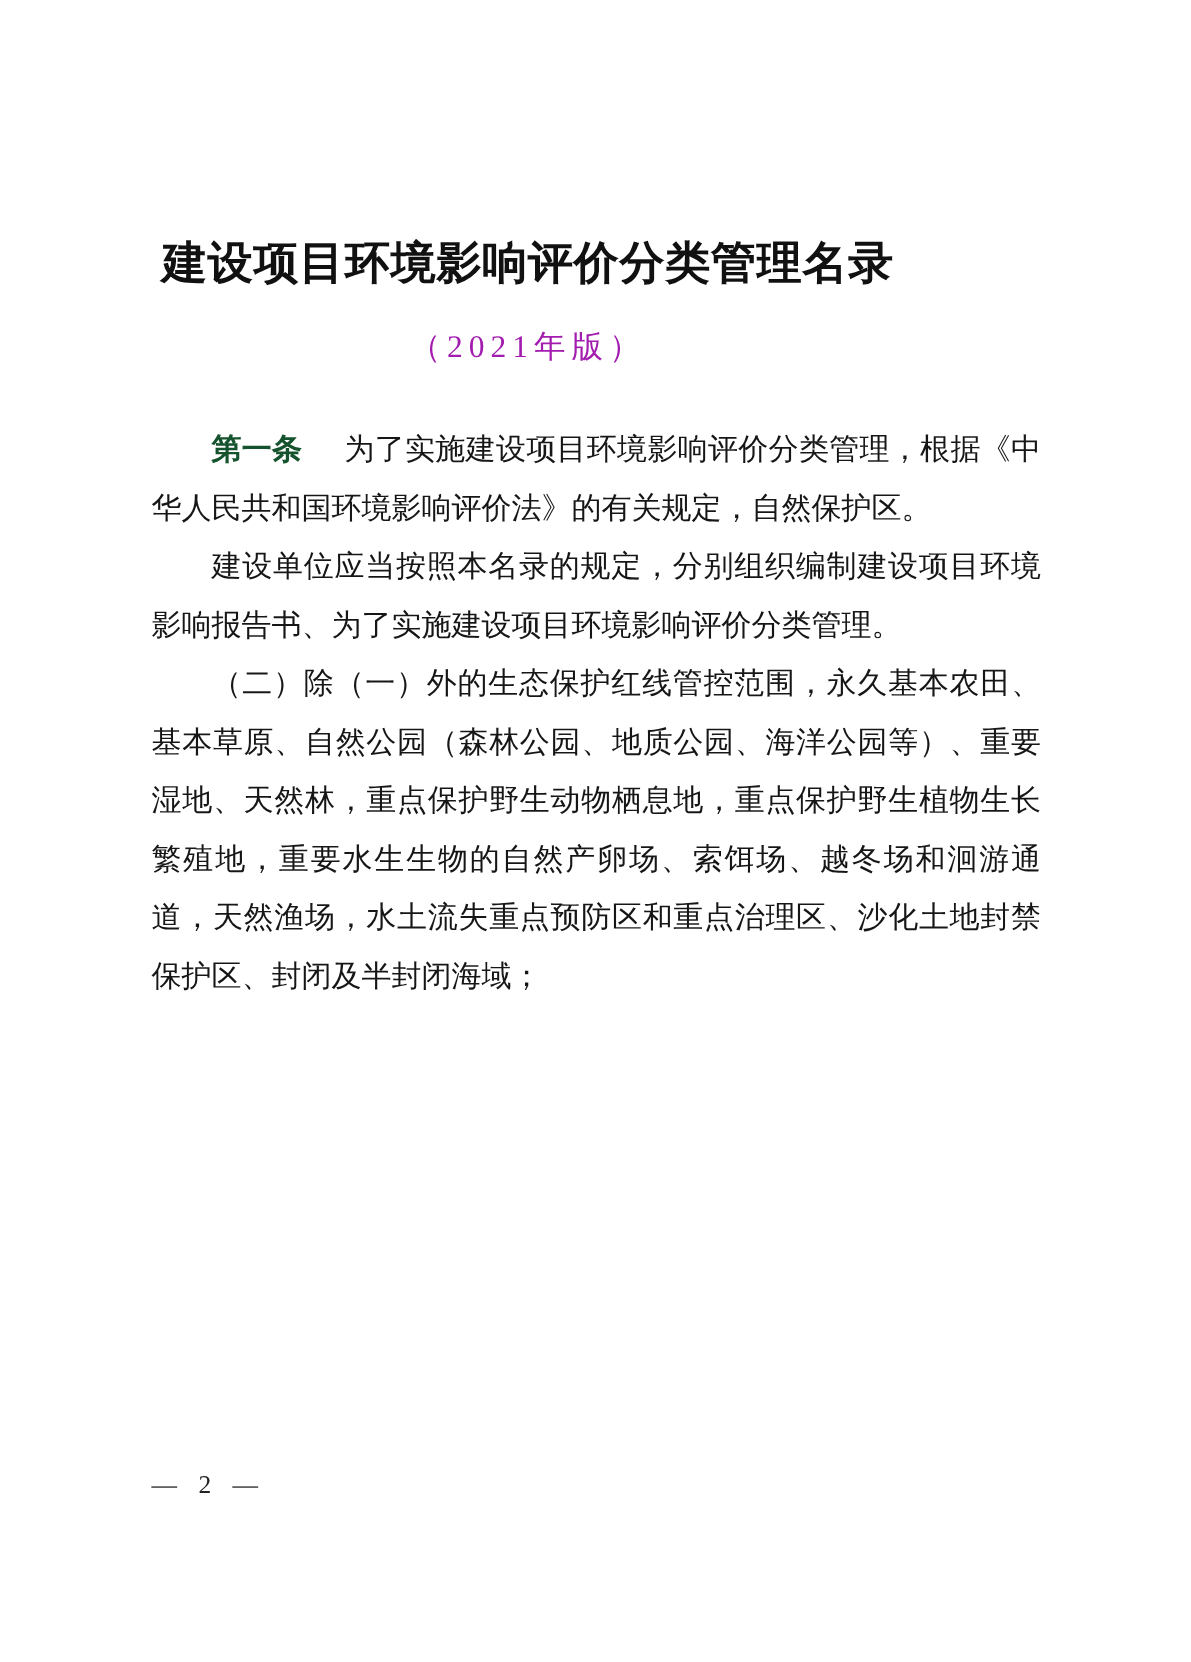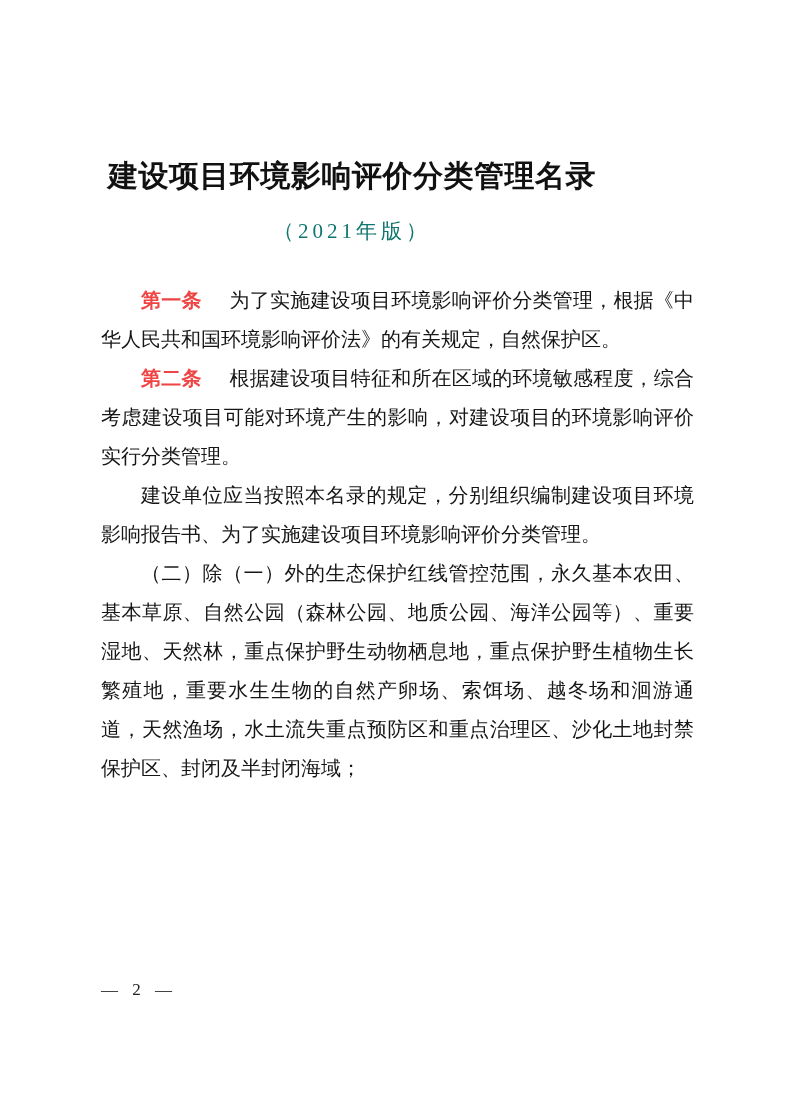--- a/index.html
+++ b/index.html
@@ -27,39 +27,39 @@
     line-height: 40px;
     letter-spacing: 0.5px;
     color: #111111;
   }
   .doc-subtitle {
     margin-top: 23px;
     text-align: center;
     font-size: 21px;
     line-height: 24px;
     letter-spacing: 4px;
-    color: #0f766e;
+    color: #a21caf;
   }
   .doc-body {
     margin: 38px 100px 0 101px;
     width: 593px;
     font-size: 20px;
     line-height: 39px;
     text-align: justify;
   }
   .para {
     margin: 0;
     padding: 0;
     text-indent: 2em;
   }
   .para-lead {
     font-family: "Liberation Sans", "DejaVu Sans", sans-serif;
     font-weight: bold;
     margin-right: 28px;
-    color: #ef4444;
+    color: #14532d;
   }
   .para-lead:empty {
     display: none;
   }
   .page-number {
     position: absolute;
     left: 101px;
     top: 980px;
     font-size: 17px;
     line-height: 20px;
@@ -73,21 +73,20 @@
 <div class="page">
 
   <h1 class="doc-title">建设项目环境影响评价分类管理名录</h1>
 
   <div class="doc-subtitle">（2021年版）</div>
 
   <div class="doc-body">
 
     <p class="para"><span class="para-lead">第一条</span><span>为了实施建设项目环境影响评价分类管理，根据《中华人民共和国环境影响评价法》的有关规定，自然保护区。</span></p>
 
-    <p class="para"><span class="para-lead">第二条</span><span>根据建设项目特征和所在区域的环境敏感程度，综合考虑建设项目可能对环境产生的影响，对建设项目的环境影响评价实行分类管理。</span></p>
 
     <p class="para"><span>建设单位应当按照本名录的规定，分别组织编制建设项目环境影响报告书、为了实施建设项目环境影响评价分类管理。</span></p>
 
 
 
     <p class="para"><span>（二）除（一）外的生态保护红线管控范围，永久基本农田、基本草原、自然公园（森林公园、地质公园、海洋公园等）、重要湿地、天然林，重点保护野生动物栖息地，重点保护野生植物生长繁殖地，重要水生生物的自然产卵场、索饵场、越冬场和洄游通道，天然渔场，水土流失重点预防区和重点治理区、沙化土地封禁保护区、封闭及半封闭海域；</span></p>
 
   </div>
 
   <div class="page-number">— 2 —</div>

